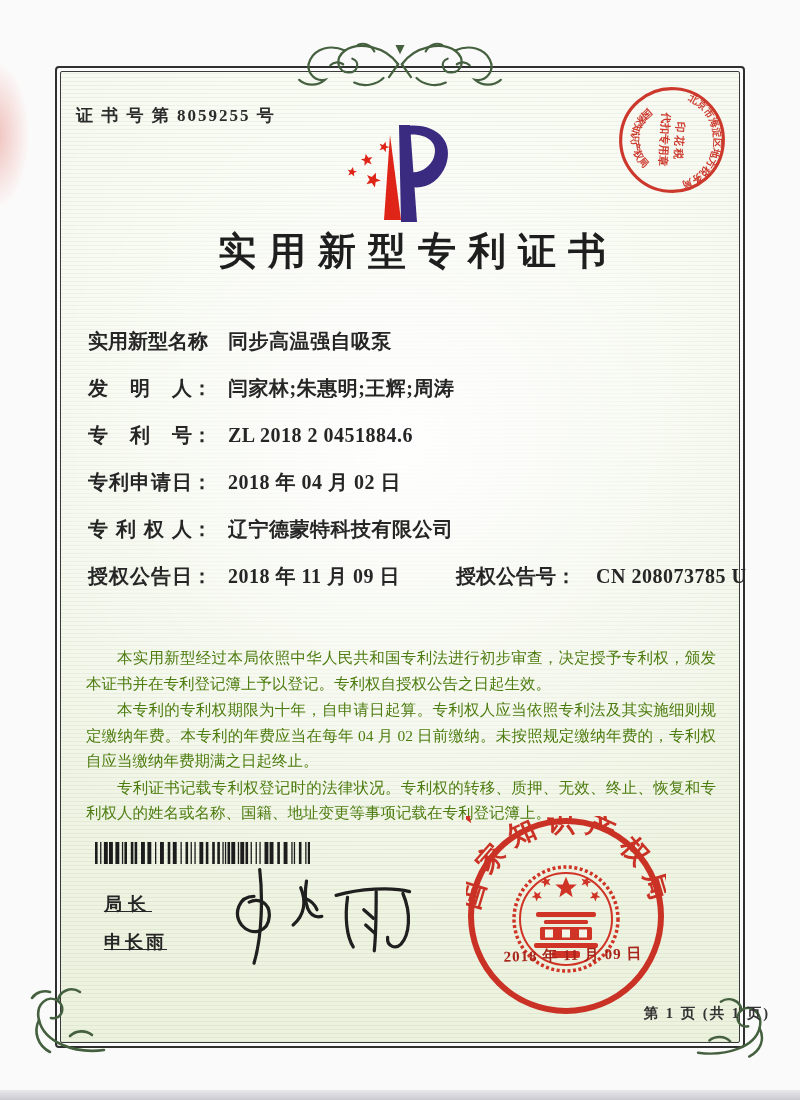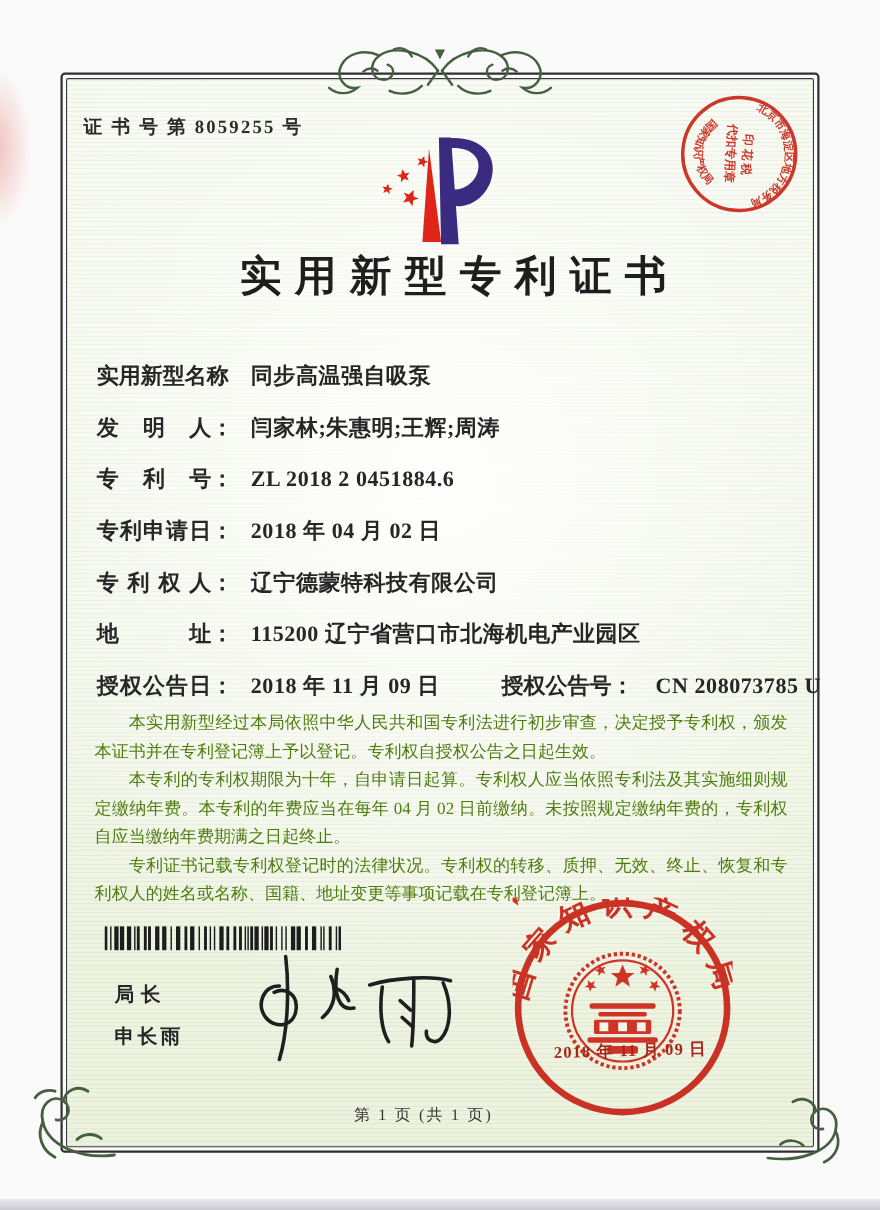--- a/index.html
+++ b/index.html
@@ -56,33 +56,33 @@
   .grant-pair .field-value{margin-left:20px;}
 
   .paragraphs{
     position:absolute;left:86px;top:645px;width:630px;
     font-size:15.5px;line-height:25.5px;text-align:justify;color:#4d7c0f;
   }
   .paragraphs p{margin:0 0 1px 0;text-indent:2em;font-weight:500;}
 
   .barcode{position:absolute;left:95px;top:842px;width:215px;height:22px;}
 
-  .signer{position:absolute;left:104px;top:892px;font-size:18px;font-weight:700;letter-spacing:6px;}
+  .signer{position:absolute;left:104px;top:892px;font-size:18px;font-weight:700;letter-spacing:6px;text-decoration:underline;}
   .signer .name{margin-top:14px;letter-spacing:3px;}
   .signature{position:absolute;left:212px;top:862px;width:210px;height:105px;}
 
   .seal-tax{position:absolute;left:616px;top:84px;width:112px;height:112px;transform:rotate(94deg);opacity:.92;}
   .seal-national{position:absolute;left:466px;top:816px;width:200px;height:200px;opacity:.95;}
   .seal-date{
     position:absolute;left:488px;top:946px;width:170px;text-align:center;
     font-size:15px;font-weight:700;color:#a8241a;letter-spacing:1px;transform:rotate(-1.5deg);
   }
   .page-footer{
-    position:absolute;left:0;top:1004px;width:770px;text-align:center;
-    font-size:14.5px;font-weight:400;letter-spacing:2px;color:#333;
+    position:absolute;left:0;top:1004px;width:770px;text-align:right;
+    font-size:14.5px;font-weight:700;letter-spacing:2px;color:#333;
   }
   svg text{font-family:"Liberation Serif","DejaVu Serif",serif;}
 </style>
 </head>
 <body>
 
 <div>
   <div class="photo-artifact-pink"></div>
 
   <div class="frame">
@@ -154,23 +154,20 @@
       <span class="field-label">发明人</span><span class="field-colon">：</span><span class="field-value">闫家林;朱惠明;王辉;周涛</span>
     </div>
     <div class="field-row">
       <span class="field-label">专利号</span><span class="field-colon">：</span><span class="field-value">ZL 2018 2 0451884.6</span>
     </div>
     <div class="field-row">
       <span class="field-label">专利申请日</span><span class="field-colon">：</span><span class="field-value">2018 年 04 月 02 日</span>
     </div>
     <div class="field-row">
       <span class="field-label">专利权人</span><span class="field-colon">：</span><span class="field-value">辽宁德蒙特科技有限公司</span>
-    </div>
-    <div class="field-row">
-      <span class="field-label">地址</span><span class="field-colon">：</span><span class="field-value">115200 辽宁省营口市北海机电产业园区</span>
     </div>
     <div class="field-row">
       <span class="field-label">授权公告日</span><span class="field-colon">：</span><span class="field-value">2018 年 11 月 09 日</span>
       <span class="grant-pair">
         <span>授权公告号</span><span>：</span><span class="field-value">CN 208073785 U</span>
       </span>
     </div>
   </div>
 
   <div class="paragraphs">

